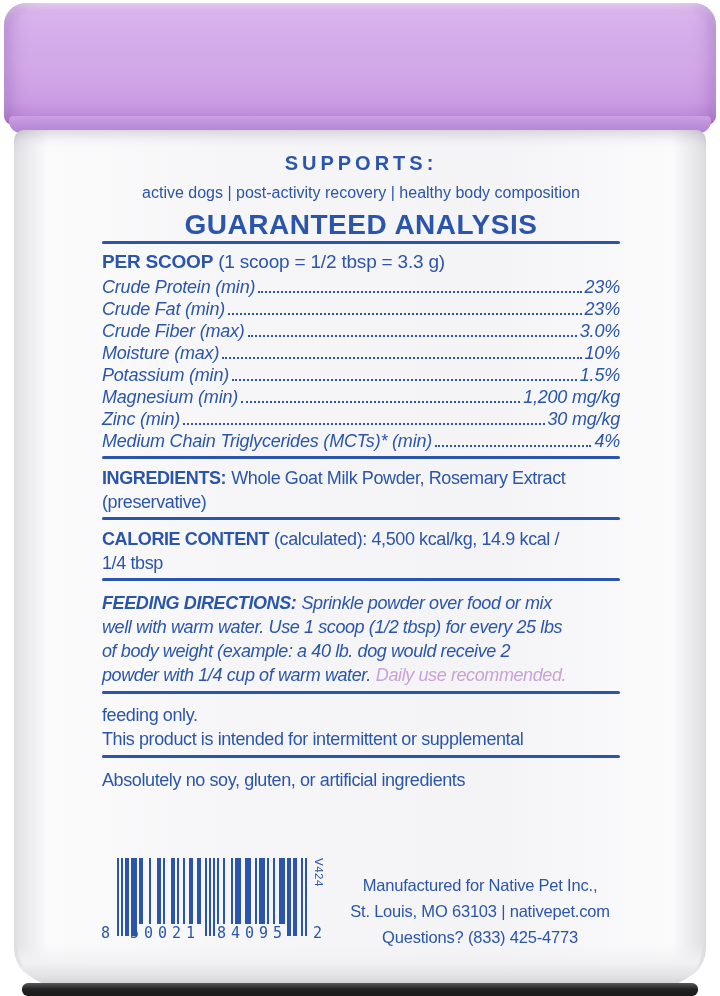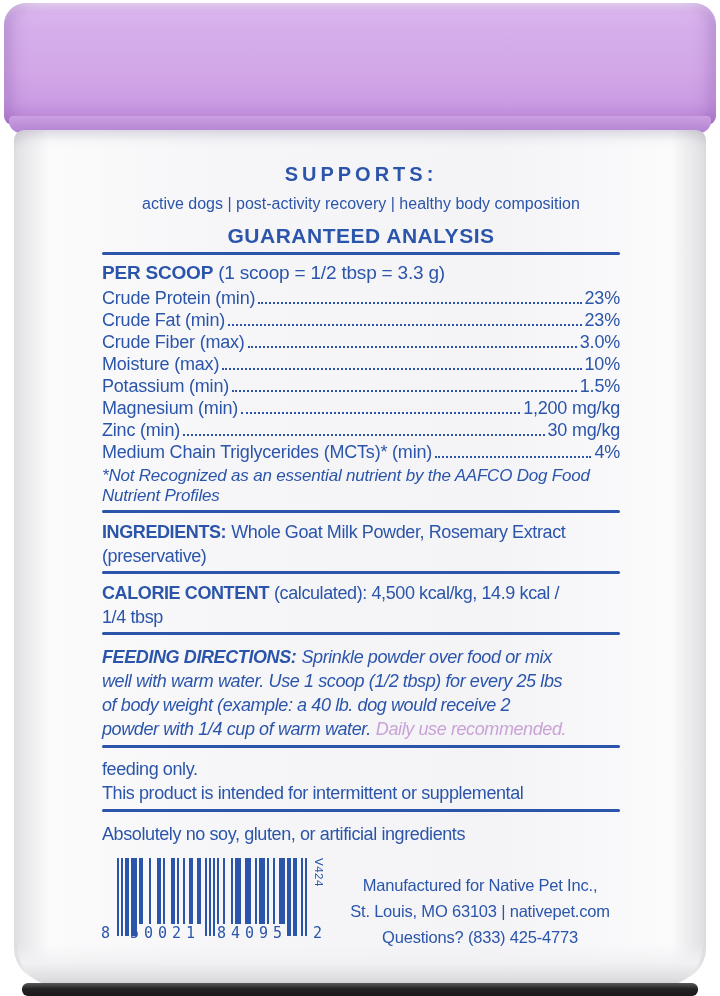--- a/index.html
+++ b/index.html
@@ -21,30 +21,30 @@
   .can-body{position:absolute;left:14px;right:14px;top:130px;bottom:14px;
     border-radius:10px 10px 34px 34px;
     background:linear-gradient(90deg,#e0e0e3 0%,#fbfbfc 5%,#f6f6f8 30%,#f4f4f7 70%,#fbfbfc 95%,#dedee1 100%);
     box-shadow:inset 0 14px 14px -10px rgba(110,90,130,.28);}
   .can-base{position:absolute;left:18px;right:18px;bottom:10px;height:42px;
     border-radius:0 0 38px 38px;
     background:linear-gradient(180deg,rgba(255,255,255,0) 0%,#f1f1f3 45%,#e0e0e3 80%,#cfcfd3 100%);}
   .base-shadow{position:absolute;left:22px;right:22px;bottom:0;height:13px;border-radius:6px;
     background:linear-gradient(180deg,#5a5a5c 0%,#232324 45%,var(--dark-base,#1a1a1a) 100%);}
   
-  .label{position:absolute;left:102px;top:163px;width:518px;color:var(--text-blue,#2b55aa);}
+  .label{position:absolute;left:102px;top:152px;width:518px;color:var(--text-blue,#2b55aa);}
   .supports-h{font-size:20px;font-weight:600;letter-spacing:4px;text-align:center;line-height:22px;}
   .tagline{margin-top:7px;font-size:16px;line-height:24px;text-align:center;white-space:nowrap;}
-  .ga-h{margin-top:7px;font-size:21px;font-weight:700;letter-spacing:.5px;text-align:center;line-height:26px;}
+  .ga-h{margin-top:7px;font-size:28px;font-weight:700;letter-spacing:.5px;text-align:center;line-height:26px;}
   .rule{height:3px;background:var(--text-blue,#2b55aa);border-radius:2px;}
   .r1{margin-top:3px}.r2{margin-top:4px}.r3{margin-top:3px}.r4{margin-top:3px}.r5{margin-top:4px}.r6{margin-top:4px}
   .perscoop{margin-top:6px;font-size:19px;line-height:24px;letter-spacing:-0.2px;}
   .rows{margin-top:2px;}
   .row{display:flex;align-items:flex-end;font-size:18px;line-height:22px;letter-spacing:-0.2px;}
-  .row .lbl,.row .val{white-space:nowrap;}
+  .row .lbl,.row .val{white-space:nowrap;font-style:italic;}
   .dots{flex:1;border-bottom:2.6px dotted var(--text-blue,#2b55aa);margin:0 3px 5px 3px;min-width:10px;}
   .footnote{margin-top:3px;font-style:italic;font-size:17px;line-height:20px;letter-spacing:-0.2px;}
   .para{font-size:18px;letter-spacing:-0.4px;}
   .tline{white-space:nowrap;}
   .ing{margin-top:7px;line-height:24px;}
   .cal{margin-top:7px;line-height:24px;}
   .feed{margin-top:10px;line-height:24px;font-style:italic;}
   .supp{margin-top:9px;line-height:24px;}
   .noclaims{margin-top:10px;line-height:25px;}
   .b{font-weight:700;margin-right:5px;}
@@ -120,24 +120,20 @@
           <span class="dots"></span>
           <span class="val">30 mg/kg</span>
         </div>
         <div class="row">
           <span class="lbl">Medium Chain Triglycerides (MCTs)* (min)</span>
           <span class="dots"></span>
           <span class="val">4%</span>
         </div>
       </div>
 
-    <div class="footnote">
-      <div class="tline">*Not Recognized as an essential nutrient by the AAFCO Dog Food</div>
-      <div class="tline">Nutrient Profiles</div>
-    </div>
     <div class="rule r2"></div>
 
     <div class="para ing">
       <div class="tline"><span class="b">INGREDIENTS:</span><span>Whole Goat Milk Powder, Rosemary Extract</span></div>
       <div class="tline">(preservative)</div>
     </div>
     <div class="rule r3"></div>
 
     <div class="para cal">
       <div class="tline"><span class="b">CALORIE CONTENT</span><span>(calculated): 4,500 kcal/kg, 14.9 kcal /</span></div>

